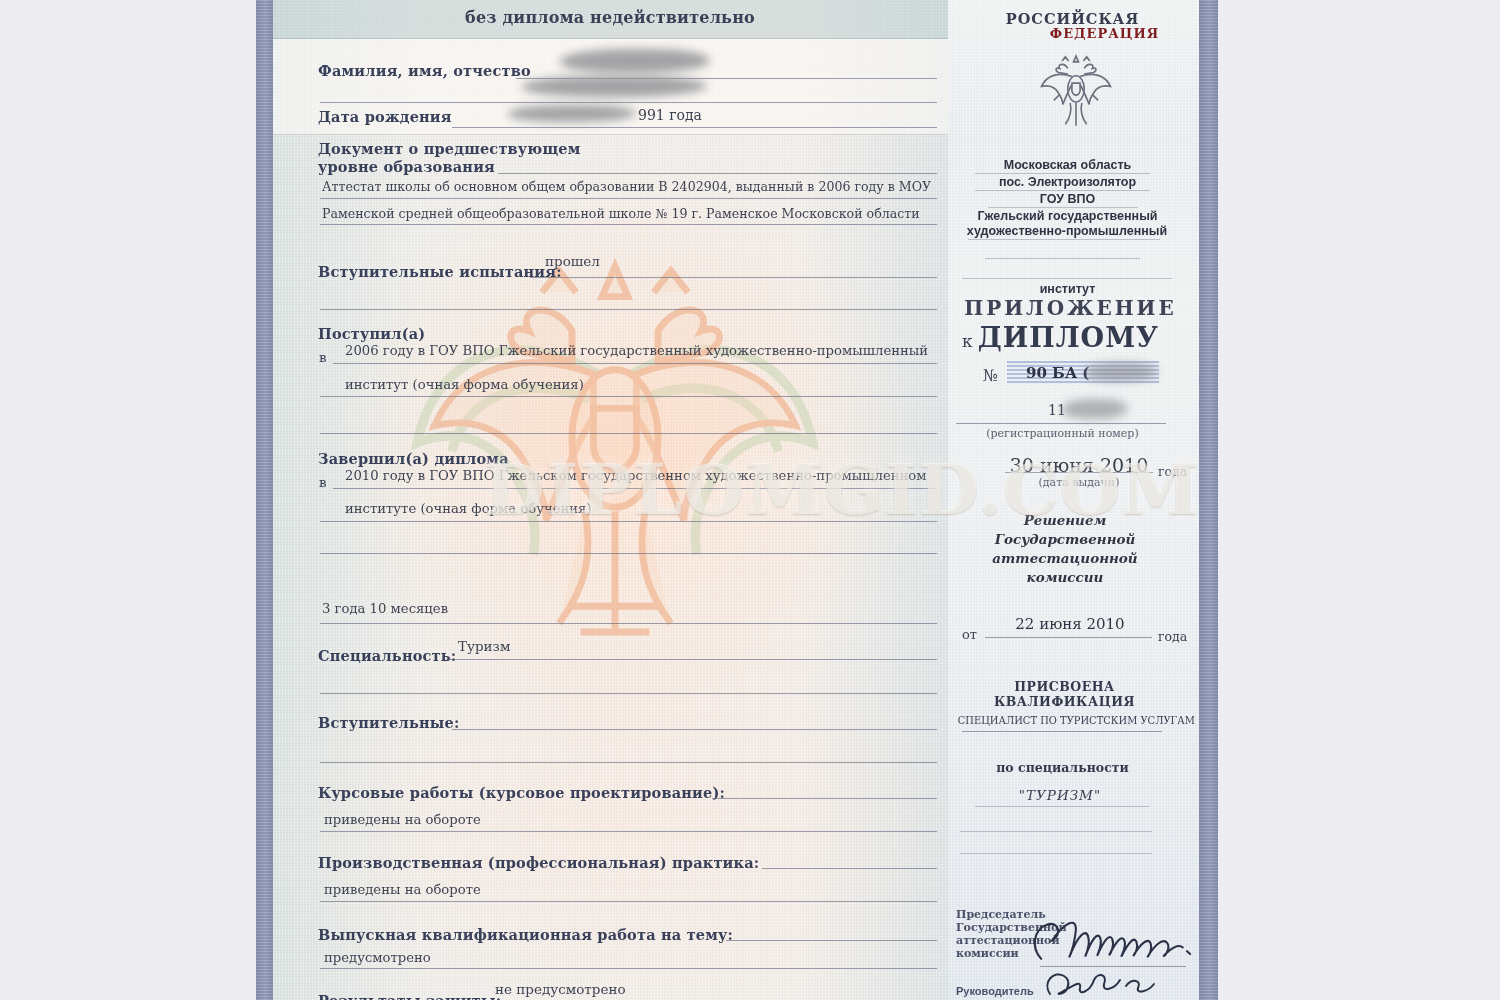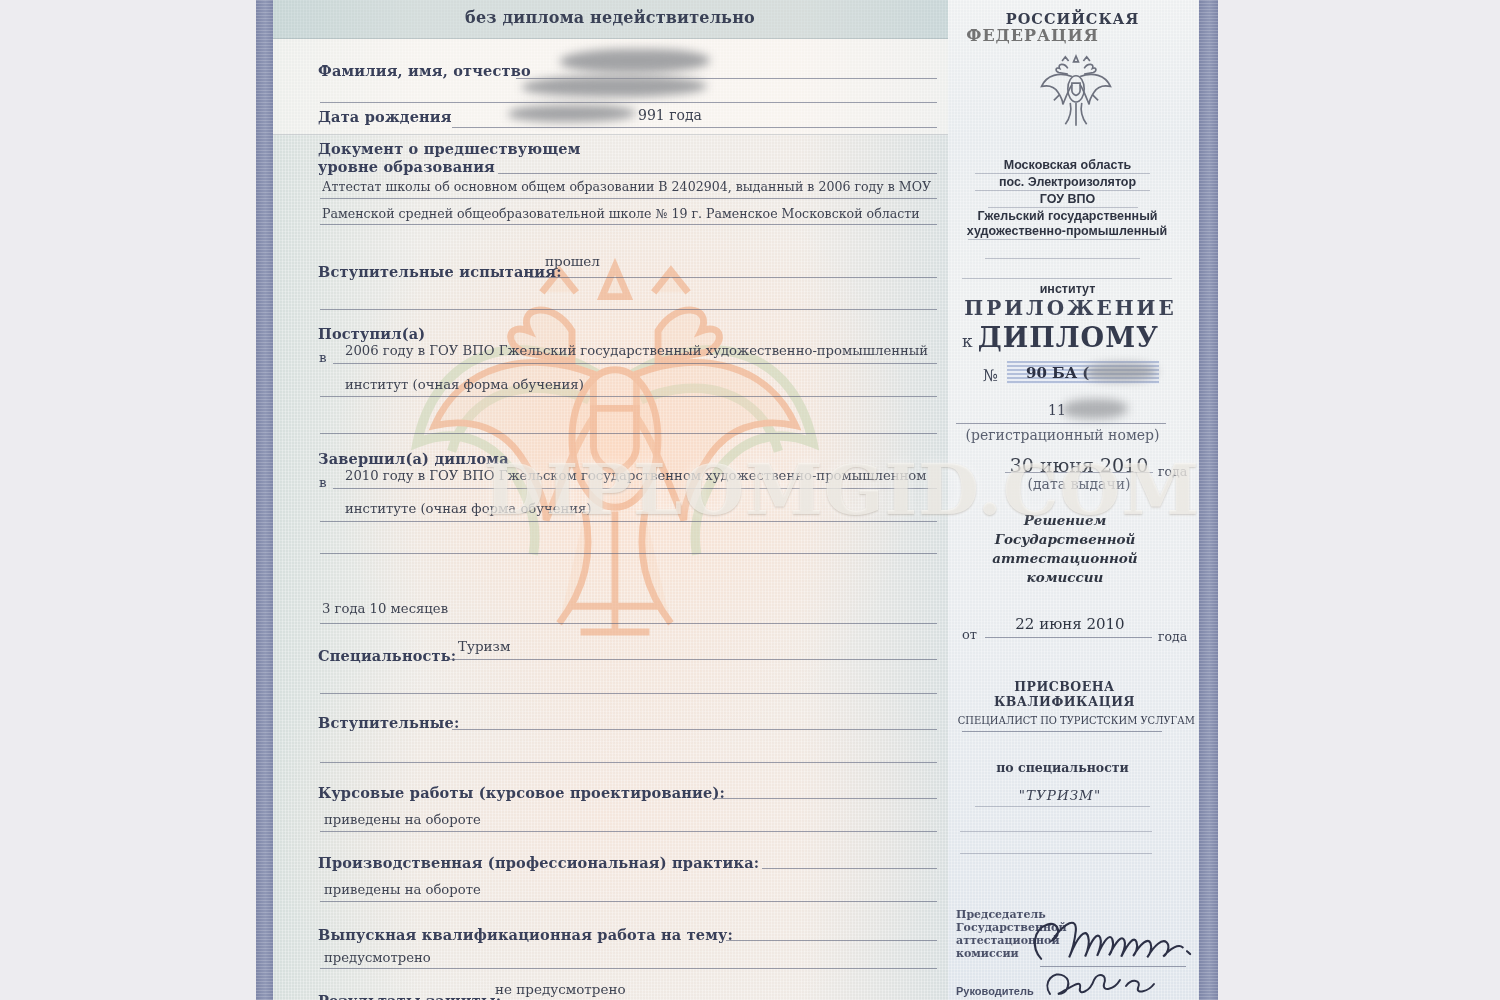--- a/index.html
+++ b/index.html
@@ -27,21 +27,21 @@
       background:linear-gradient(90deg, rgba(120,128,150,0) 0, rgba(120,128,150,.25) 45%, rgba(255,255,255,.5) 70%, rgba(120,128,150,0) 100%);}
   .band{position:absolute;left:273px;width:675px;}
   
   .ln{position:absolute;height:0;border-top:1px solid rgba(92,99,124,.60);}
   .ln.soft{border-top:1px solid rgba(110,118,140,.40);}
   
   .lbl{position:absolute;font-weight:bold;font-size:14.5px;color:#39405a;white-space:nowrap;letter-spacing:.2px;}
   .val{position:absolute;font-size:13px;color:#3e4352;white-space:nowrap;}
   .ctr{text-align:center;}
   .rp{font-size:12.5px;font-weight:bold;color:#2f3442;font-family:"Liberation Sans",sans-serif;white-space:nowrap;}
-  .cap{position:absolute;font-size:14px;color:#5a6070;white-space:nowrap;}
+  .cap{position:absolute;font-size:11px;color:#5a6070;white-space:nowrap;}
   .blur{position:absolute;background:#8d8f93;border-radius:50% 45% 55% 50%/60% 55% 60% 50%;
         filter:blur(5px);opacity:.8;}
   .sig{position:absolute;}
   #wm{position:absolute;left:480px;top:448px;width:620px;display:flex;align-items:center;
       z-index:40;pointer-events:none;}
   #wm .wtxt{font-size:70px;font-weight:bold;letter-spacing:1px;color:rgba(253,251,247,.60);
       text-shadow:0 1px 2px rgba(130,115,100,.30), 0 0 12px rgba(255,255,255,.45);
       font-family:"DejaVu Serif",serif;white-space:nowrap;}
 </style>
 </head>
@@ -144,21 +144,21 @@
 
   <div class="lbl" style="left:318px;top:926px;">Выпускная квалификационная работа на тему:</div>
   <div class="ln" style="left:726px;top:940px;width:211px;"></div>
   <div class="val" style="left:324px;top:950px;font-size:13.2px;">предусмотрено</div>
   <div class="ln" style="left:320px;top:968px;width:617px;"></div>
 
   <div class="val" style="left:495px;top:981px;font-size:13.5px;">не предусмотрено</div>
   <div class="lbl" style="left:318px;top:992px;">Результаты защиты:</div>
 
   <div class="lbl ctr" style="left:960px;top:10px;width:225px;font-size:14.5px;letter-spacing:1px;color:#373d4e;text-align:center;">РОССИЙСКАЯ</div>
-  <div class="lbl ctr" style="left:920px;top:26px;width:225px;font-size:16px;letter-spacing:1px;color:#737373;">ФЕДЕРАЦИЯ</div>
+  <div class="lbl ctr" style="left:992px;top:26px;width:225px;font-size:13px;letter-spacing:1px;color:#7f1d1d;">ФЕДЕРАЦИЯ</div>
 
   <svg class="abs" style="left:1035px;top:52px;" width="82" height="82" viewBox="0 0 100 100">
     <g fill="none" stroke="#6d717e" stroke-width="2">
       <path d="M47 12 L50 5 L53 12 Z"></path>
       <path d="M40 20 C36 13 27 14 30 20 C25 18 24 23 29 25 L40 27"></path>
       <path d="M60 20 C64 13 73 14 70 20 C75 18 76 23 71 25 L60 27"></path>
       <path d="M33 11 l4 -5 l4 5 M59 11 l4 -5 l4 5"></path>
       <path d="M45 30 C30 24 14 28 8 42 C17 40 24 43 28 49 C32 55 34 60 34 64 C38 54 41 46 45 40"></path>
       <path d="M55 30 C70 24 86 28 92 42 C83 40 76 43 72 49 C68 55 66 60 66 64 C62 54 59 46 55 40"></path>
       <ellipse cx="50" cy="45" rx="10" ry="16"></ellipse>

